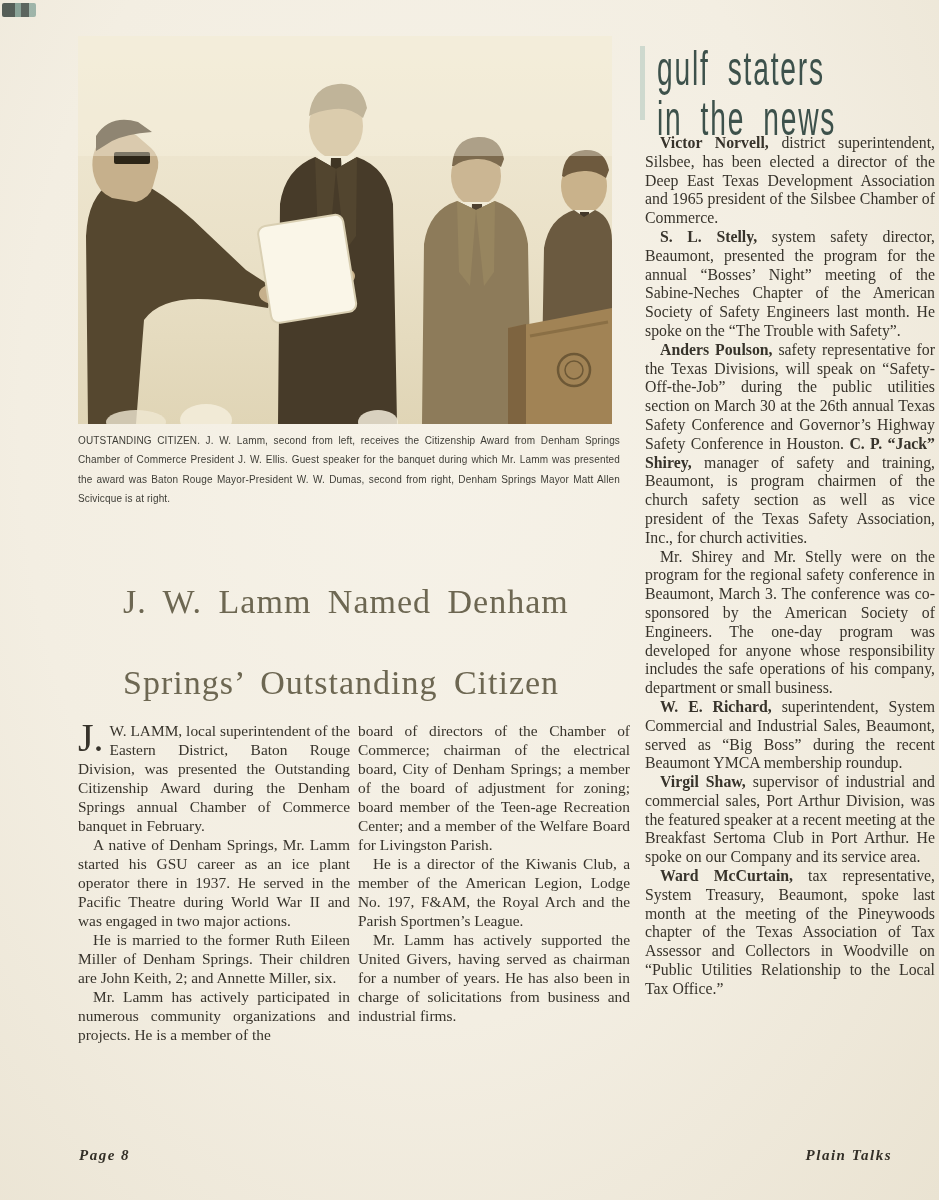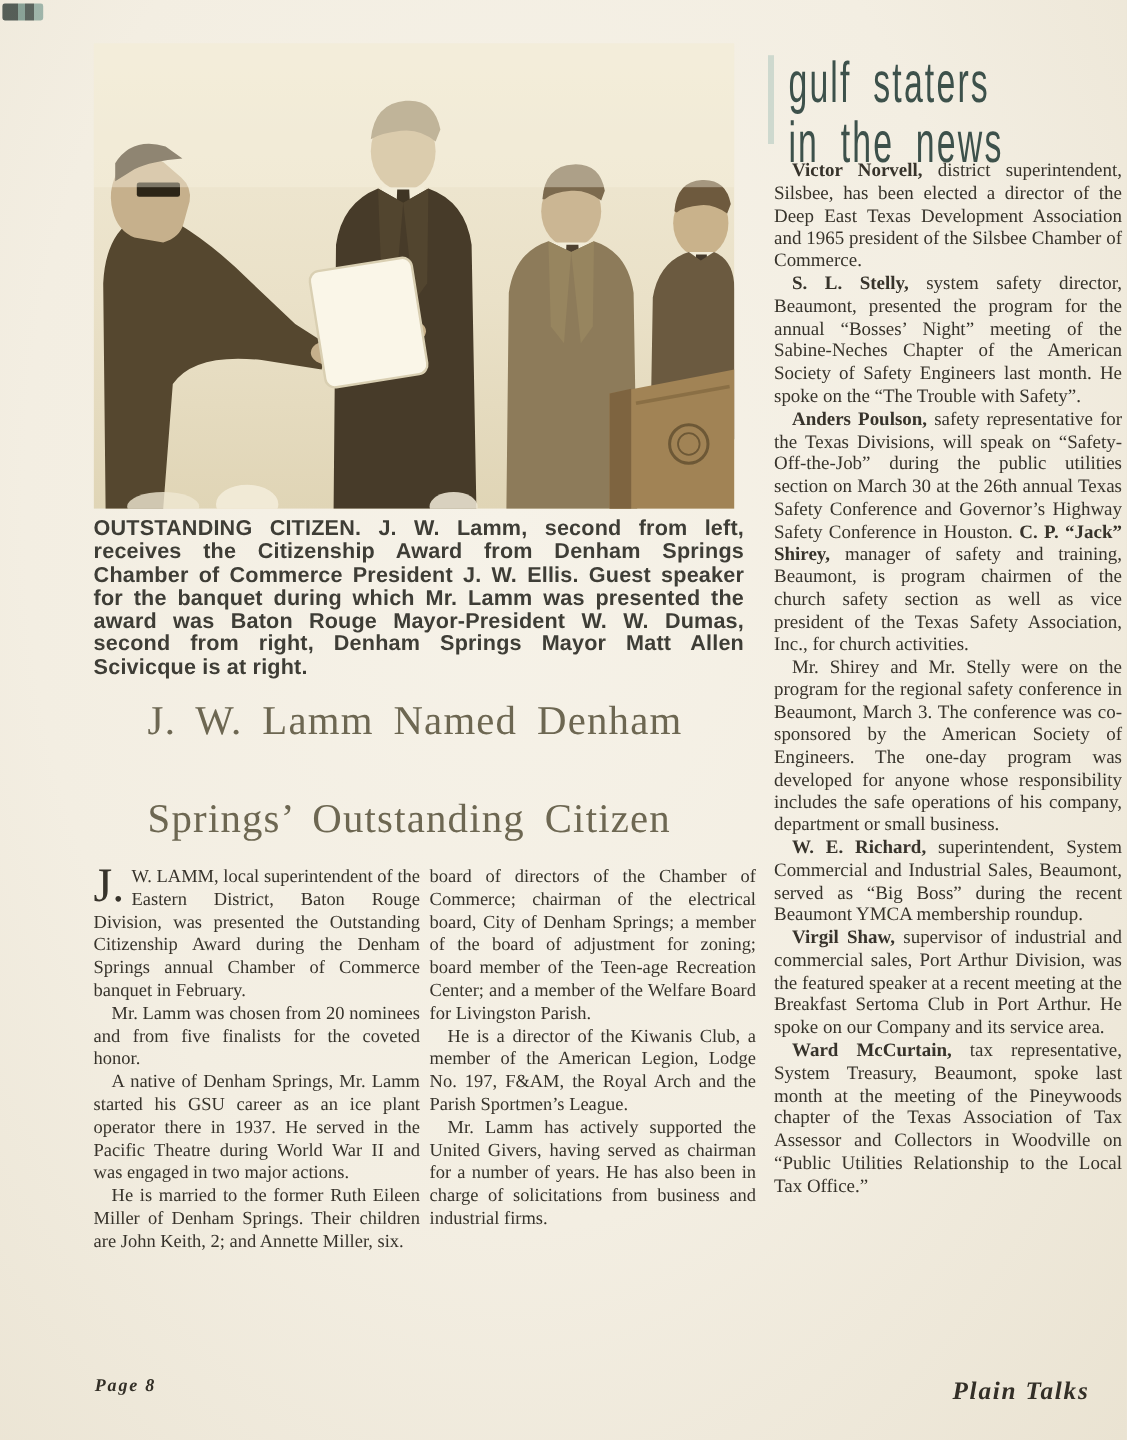--- a/index.html
+++ b/index.html
@@ -9,22 +9,22 @@
           background: radial-gradient(ellipse at 45% 35%, #f6f2e8 0%, #f3eee2 55%, #eae3d2 100%); }
 
   .corner-mark { position:absolute; left:2px; top:3px; width:34px; height:14px; border-radius:2px;
           background: linear-gradient(90deg,#2f3b36 0 38%, #709085 38% 55%, #37443f 55% 78%, #8aa79c 78%);
           opacity:.8; }
 
   .photo { position:absolute; left:78px; top:36px; width:534px; height:388px; }
   .photo svg { display:block; }
 
   .caption { position:absolute; left:78px; top:431px; width:542px;
-          font-family:"Liberation Sans", sans-serif; font-weight:700;
-          font-size:18px; line-height:19.3px; color:#3e3d36;
+          font-family:"Liberation Sans", sans-serif; font-weight:400;
+          font-size:10px; line-height:19.3px; color:#3e3d36;
           text-align:justify; letter-spacing:.15px; }
 
   .headline { position:absolute; left:79px; white-space:nowrap;
           font-family:"Liberation Serif", serif; font-weight:400;
           font-size:34px; color:#6d6752; letter-spacing:1px; word-spacing:7px;margin-left:44px; }
   .hl1 { top:583px; }
   .hl2 { top:664px; }
 
   .col { position:absolute; top:721px; width:272px; font-size:15.4px; line-height:19px;
          color:#37332b; text-align:justify; }
@@ -41,21 +41,21 @@
           transform:scale(.60,1.02); transform-origin:left top; white-space:nowrap; }
   .t1 { top:40px; } .t2 { top:90px; }
 
   .sb-body { position:absolute; left:645px; top:134px; width:290px;
           font-size:15.8px; line-height:18.8px; color:#37332b; text-align:justify; }
   .b { font-weight:700;font-family:Liberation Serif, serif; }
 
   .footer-left, .footer-right { position:absolute; top:1147px; font-family:"Liberation Serif", serif;
           font-weight:700; font-style:italic; color:#332f27; letter-spacing:1.5px; }
   .footer-left { left:79px; font-size:15px; }
-  .footer-right { right:31px; font-size:21px;text-align:right; }
+  .footer-right { right:47px; font-size:15px;text-align:right; }
 </style>
 </head>
 <body>
 
 <div class="page">
 
   <div class="corner-mark"></div>
 
   <figure class="photo">
     <svg viewBox="0 0 534 388" width="534" height="388">
@@ -124,23 +124,23 @@
     </svg>
   </figure>
 
   <p class="caption">OUTSTANDING CITIZEN. J. W. Lamm, second from left, receives the Citizenship Award from Denham Springs Chamber of Commerce President J. W. Ellis. Guest speaker for the banquet during which Mr. Lamm was presented the award was Baton Rouge Mayor-President W. W. Dumas, second from right, Denham Springs Mayor Matt Allen Scivicque is at right.</p>
 
   <h1 class="headline hl1">J. W. Lamm Named Denham</h1>
   <h1 class="headline hl2">Springs’ Outstanding Citizen</h1>
 
   <div class="col col1">
       <p class="drop-p"><span class="drop">J.</span><span>W. LAMM, local superintendent of the Eastern District, Baton Rouge Division, was presented the Outstanding Citizenship Award during the Denham Springs annual Chamber of Commerce banquet in February.</span></p>
-      <p><span>Mr. Lamm was chosen from 20 nominees and from five finalists for the coveted honor.</span></p>
       <p><span>A native of Denham Springs, Mr. Lamm started his GSU career as an ice plant operator there in 1937. He served in the Pacific Theatre during World War II and was engaged in two major actions.</span></p>
       <p><span>He is married to the former Ruth Eileen Miller of Denham Springs. Their children are John Keith, 2; and Annette Miller, six.</span></p>
+      <p><span>Mr. Lamm has actively participated in numerous community organizations and projects. He is a member of the</span></p>
     </div>
   <div class="col col2">
       <p class="noindent"><span>board of directors of the Chamber of Commerce; chairman of the electrical board, City of Denham Springs; a member of the board of adjustment for zoning; board member of the Teen-age Recreation Center; and a member of the Welfare Board for Livingston Parish.</span></p>
       <p><span>He is a director of the Kiwanis Club, a member of the American Legion, Lodge No. 197, F&amp;AM, the Royal Arch and the Parish Sportmen’s League.</span></p>
       <p><span>Mr. Lamm has actively supported the United Givers, having served as chairman for a number of years. He has also been in charge of solicitations from business and industrial firms.</span></p>
     </div>
 
   <div class="scan-strip"></div>
   <div class="sb-title t1">gulf staters</div>
   <div class="sb-title t2">in the news</div>

